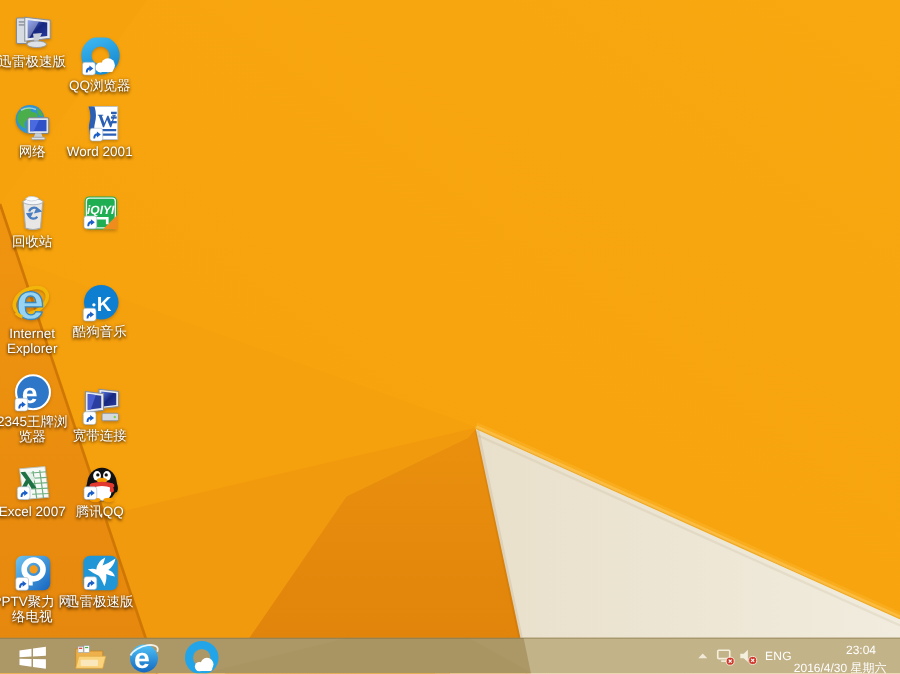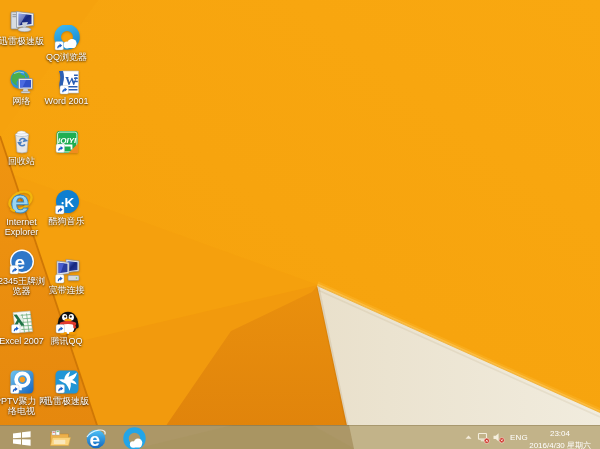--- a/index.html
+++ b/index.html
@@ -341,15 +341,15 @@
       <circle cx="486.8" cy="15.8" r="2.7" fill="#cf3a2e" stroke="#f6f0e0" stroke-width="0.6"></circle>
       <path d="M485.8,14.8 l2,2 M487.8,14.8 l-2,2" stroke="#fff" stroke-width="0.75"></path>
     </g>
     <g>
       <polygon points="493.5,10.8 495.8,10.8 498.6,8.2 498.6,16.4 495.8,13.9 493.5,13.9" fill="#f4eedd"></polygon>
       <circle cx="501.8" cy="15.3" r="2.7" fill="#cf3a2e" stroke="#f6f0e0" stroke-width="0.6"></circle>
       <path d="M500.8,14.3 l2,2 M502.8,14.3 l-2,2" stroke="#fff" stroke-width="0.75"></path>
     </g>
   </svg>
   <div class="tray" style="left:510px;top:8px;font-size:8px;letter-spacing:0.2px">ENG</div>
-  <div class="tray" style="right:30px;top:4px;text-align:right;font-size:8px">23:04</div>
+  <div class="tray" style="right:16px;top:4px;text-align:right;font-size:8px">23:04</div>
   <div class="tray" style="right:9px;top:14.5px;text-align:center;font-size:8px">2016/4/30 星期六</div>
 </div>
 
 </body></html>

